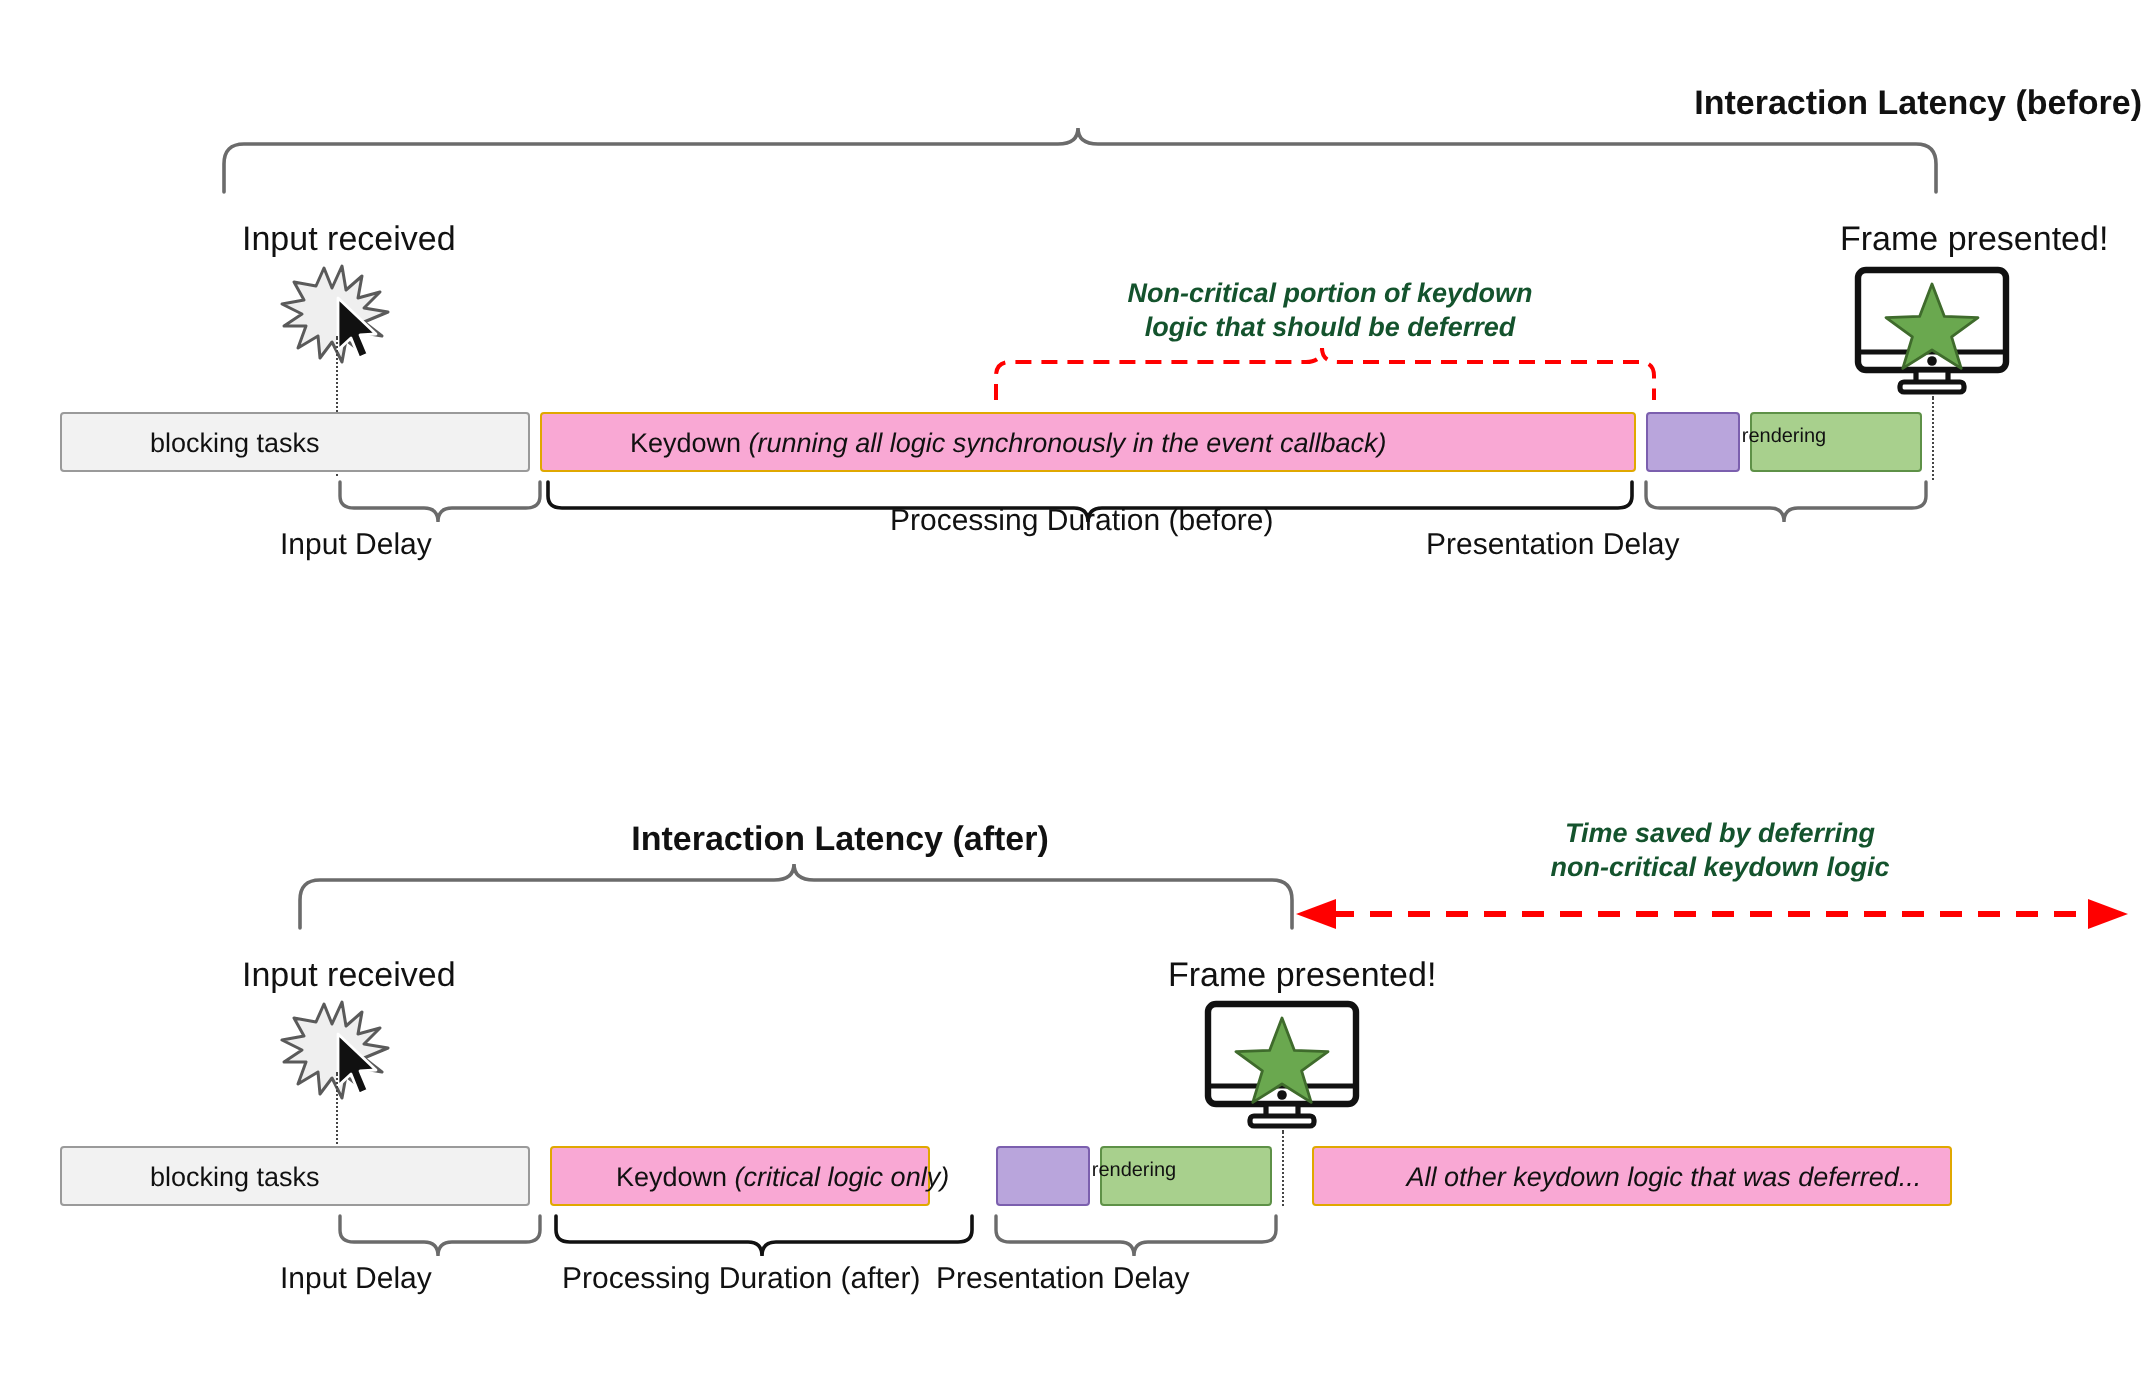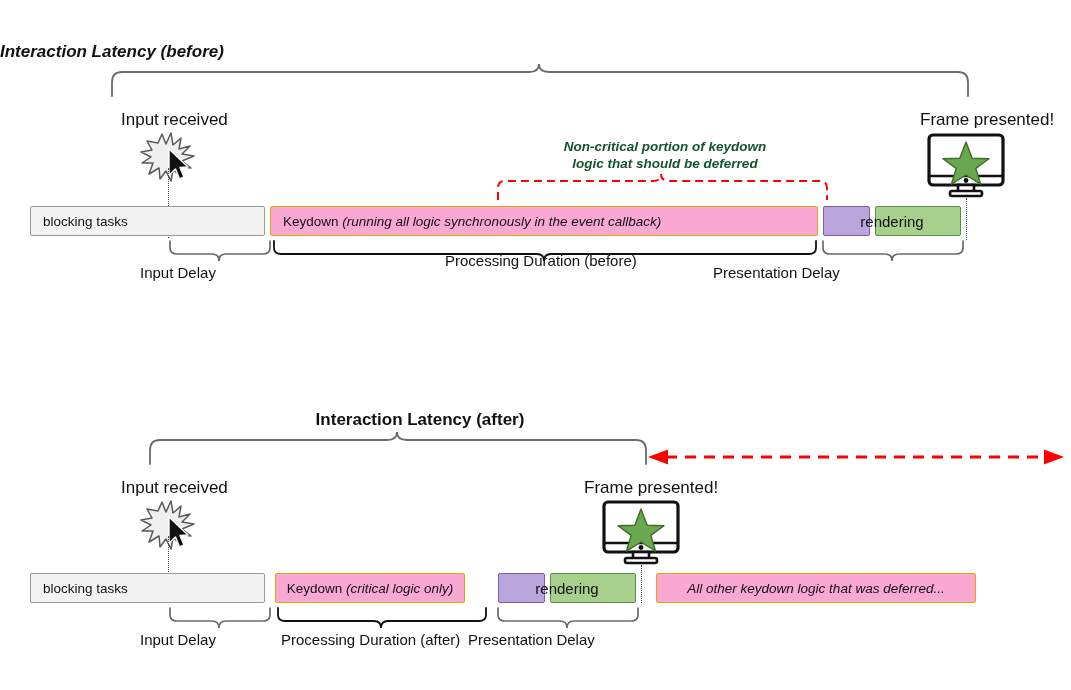--- a/index.html
+++ b/index.html
@@ -6,49 +6,49 @@
   body{width:1071px;height:690px;position:relative;overflow:hidden;
        font-family:"Liberation Sans","DejaVu Sans",sans-serif;color:#111;}
   .stage{position:absolute;inset:0;}
   .abs{position:absolute;}
 
   .diagram-title{font-size:17px;font-weight:bold;color:#111;white-space:nowrap;}
 
   .cap{font-size:17px;color:#111;white-space:nowrap;}
 
   .bar{position:absolute;box-sizing:border-box;height:30px;
-       display:flex;align-items:center;border-radius:2px;}
+       display:flex;align-items:center;border-radius:2px;padding-left:32px;}
   .bar-label{font-size:13.5px;white-space:nowrap;padding-left:12px;}
   .bar-label.centered{width:100%;text-align:center;padding-left:0;}
   .bar-blocking{background:#f2f2f2;border:1.4px solid #9a9a9a;}
   .bar-keydown{background:#f9a8d4;border:1.4px solid #e0a800;}
   .bar-purple{background:#b9a5dc;border:1.6px solid #7b5fae;}
   .bar-green{background:#a8d08d;border:1.6px solid #5e9147;}
 
-  .float-label{position:absolute;font-size:15px;white-space:nowrap;
+  .float-label{position:absolute;font-size:10px;white-space:nowrap;
                z-index:6;pointer-events:none;}
 
   .redtext{position:absolute;color:#14532d;font-weight:bold;font-style:italic;
            font-size:13.5px;line-height:17px;text-align:center;white-space:nowrap;}
 
   .dotline{position:absolute;width:0;border-left:1.6px dotted #444;}
 
   .brace-label{position:absolute;font-size:15px;color:#111;
                white-space:nowrap;text-align:left;}
   svg{display:block;overflow:visible;}
   .i{font-style:italic;}
 </style>
 </head>
 <body>
 
 <div class="stage">
 
   <div class="abs" style="left:0;top:0;width:1071px;height:330px;">
 
-    <div class="diagram-title abs" style="left:0;top:42px;width:1071px;text-align:left;font-style:italic;">Interaction Latency (before)</div>
+    <div class="diagram-title abs" style="left:0;top:42px;width:1071px;text-align:right;">Interaction Latency (before)</div>
 
     <div class="abs" style="left:110px;top:68px;">
       <svg width="860" height="30" viewBox="0 0 860 30">
         <path d="M2,28 L2,14 Q2,4 12,4 L419,4 Q429,4 429,-4 Q429,4 439,4 L848,4 Q858,4 858,14 L858,28" fill="none" stroke="#6b6b6b" stroke-width="1.8" stroke-linecap="round"></path>
       </svg>
     </div>
 
     <div class="cap abs" style="left:121px;top:110px;">Input received</div>
 
     <div class="abs" style="left:140px;top:130px;">
@@ -134,20 +134,24 @@
   <div class="abs" style="left:0;top:370px;width:1071px;height:320px;">
 
     <div class="diagram-title abs" style="left:40px;top:40px;width:760px;text-align:center;">Interaction Latency (after)</div>
 
     <div class="abs" style="left:148px;top:66px;">
       <svg width="500" height="30" viewBox="0 0 500 30">
         <path d="M2,28 L2,14 Q2,4 12,4 L239,4 Q249,4 249,-4 Q249,4 259,4 L488,4 Q498,4 498,14 L498,28" fill="none" stroke="#6b6b6b" stroke-width="1.8" stroke-linecap="round"></path>
       </svg>
     </div>
 
+    <div class="redtext" style="left:690px;top:38px;width:340px;">
+      <span>Time saved by deferring</span><br>
+      <span>non-critical keydown logic</span>
+    </div>
 
     <div class="abs" style="left:646px;top:78px;">
       <svg width="420" height="18" viewBox="0 0 420 18">
         <line x1="20" y1="9" x2="400" y2="9" stroke="#ff0000" stroke-width="3" stroke-dasharray="11 8"></line>
         <path d="M2,9 L22,1.5 L22,16.5 Z" fill="#ff0000"></path>
         <path d="M418,9 L398,1.5 L398,16.5 Z" fill="#ff0000"></path>
       </svg>
     </div>
 
     <div class="cap abs" style="left:121px;top:108px;">Input received</div>

